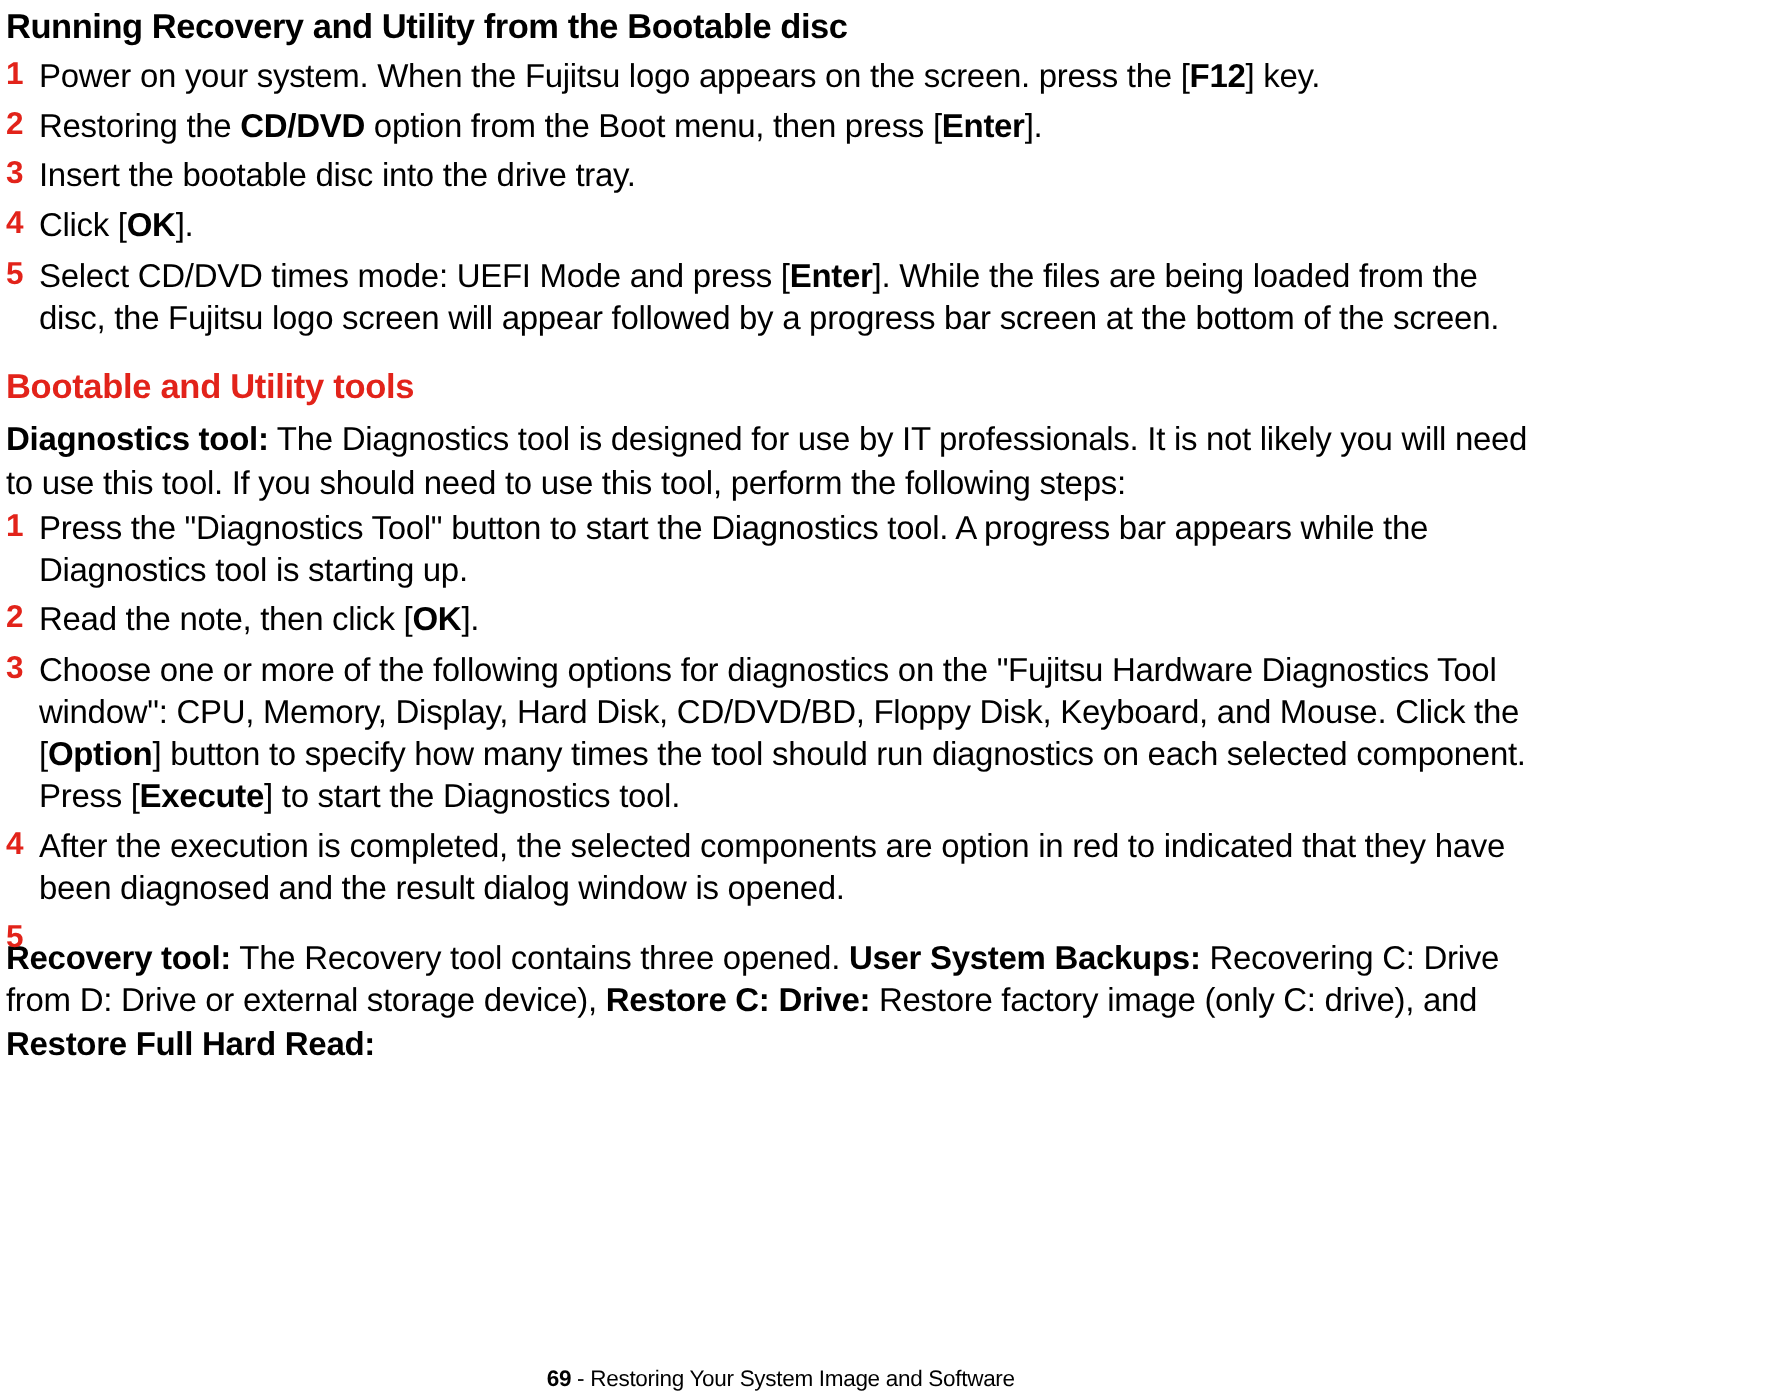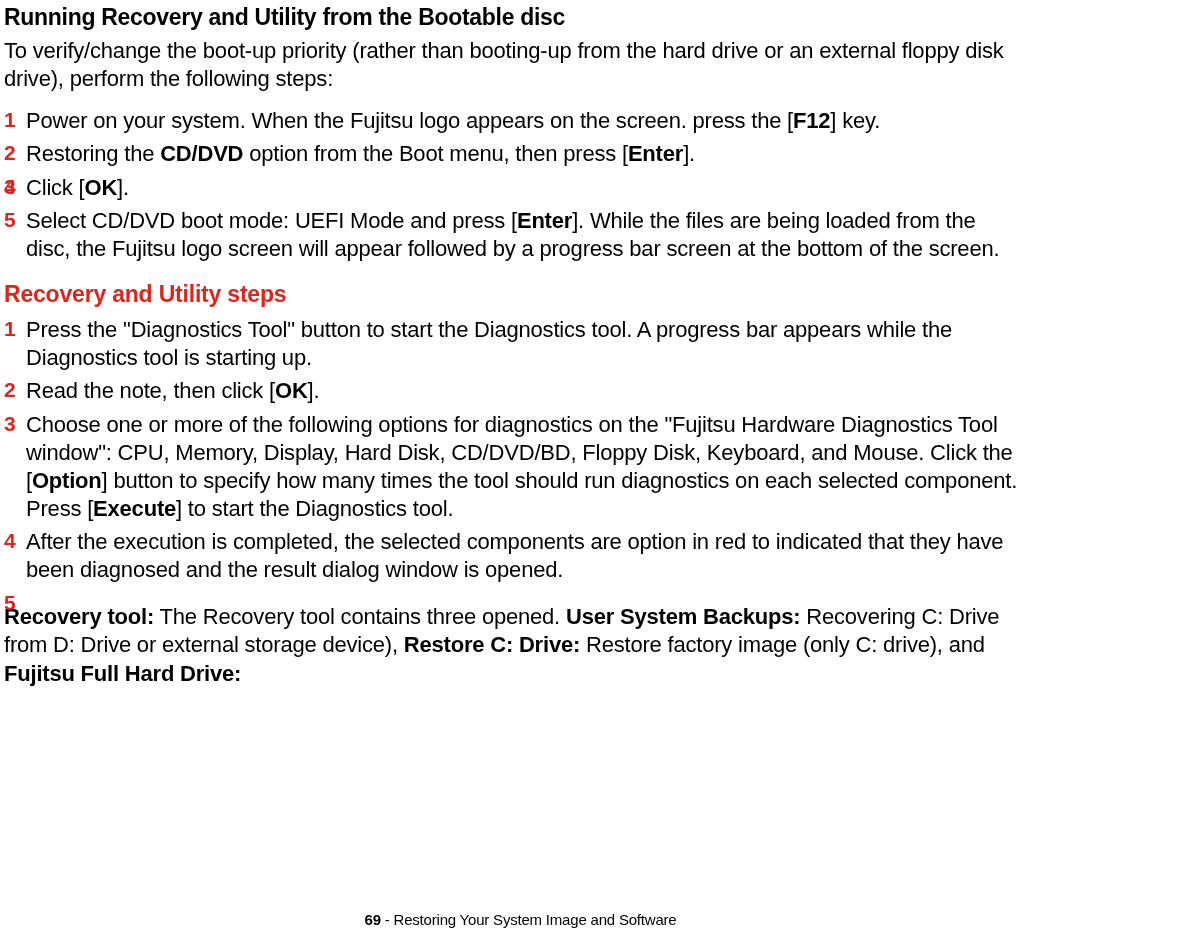--- a/index.html
+++ b/index.html
@@ -75,46 +75,49 @@
   }
   .footer .pg { font-weight: 700; }
 </style>
 </head>
 <body>
 
 <div class="page">
 
   <h2 class="section">Running Recovery and Utility from the Bootable disc</h2>
 
-  <p class="lead">To verify/change the boot-up priority (rather than booting-up from the hard drive or an external floppy disk drive), perform the following steps:</p>
 
   <ol class="steps">
     <li>
       <span class="num">1</span>
       <span><span>Power on your system. When the Fujitsu logo appears on the screen. press the [</span><span class="b">F12</span><span>] key.</span></span>
     </li>
     <li>
       <span class="num">2</span>
       <span><span>Restoring the </span><span class="b">CD/DVD</span><span> option from the Boot menu, then press [</span><span class="b">Enter</span><span>].</span></span>
     </li>
     <li>
       <span class="num">3</span>
+      <span>Insert the bootable disc into the drive tray.</span>
     </li>
     <li>
       <span class="num">4</span>
       <span><span>Click [</span><span class="b">OK</span><span>].</span></span>
     </li>
     <li>
       <span class="num">5</span>
-      <span><span>Select CD/DVD boot mode: UEFI Mode and press [</span><span class="b">Enter</span><span>]. While the files are being loaded from the disc, the Fujitsu logo screen will appear followed by a progress bar screen at the bottom of the screen.</span></span>
+      <span><span>Select CD/DVD times mode: UEFI Mode and press [</span><span class="b">Enter</span><span>]. While the files are being loaded from the disc, the Fujitsu logo screen will appear followed by a progress bar screen at the bottom of the screen.</span></span>
     </li>
   </ol>
 
-  <h3 class="toolshdr">Recovery and Utility steps</h3>
+  <h3 class="toolshdr">Bootable and Utility tools</h3>
 
+  <p class="body">
+    <span class="b">Diagnostics tool:</span><span> The Diagnostics tool is designed for use by IT professionals. It is not likely you will need to use this tool. If you should need to use this tool, perform the following steps:</span>
+  </p>
 
   <ol class="steps">
     <li>
       <span class="num">1</span>
       <span>Press the "Diagnostics Tool" button to start the Diagnostics tool. A progress bar appears while the Diagnostics tool is starting up.</span>
     </li>
     <li>
       <span class="num">2</span>
       <span><span>Read the note, then click [</span><span class="b">OK</span><span>].</span></span>
     </li>
@@ -125,20 +128,20 @@
     <li>
       <span class="num">4</span>
       <span>After the execution is completed, the selected components are option in red to indicated that they have been diagnosed and the result dialog window is opened.</span>
     </li>
     <li>
       <span class="num">5</span>
     </li>
   </ol>
 
   <p class="body">
-    <span class="b">Recovery tool:</span><span> The Recovery tool contains three opened. </span><span class="b">User System Backups:</span><span> Recovering C: Drive from D: Drive or external storage device), </span><span class="b">Restore C: Drive:</span><span> Restore factory image (only C: drive), and </span><span class="b">Fujitsu Full Hard Drive:</span>
+    <span class="b">Recovery tool:</span><span> The Recovery tool contains three opened. </span><span class="b">User System Backups:</span><span> Recovering C: Drive from D: Drive or external storage device), </span><span class="b">Restore C: Drive:</span><span> Restore factory image (only C: drive), and </span><span class="b">Restore Full Hard Read:</span>
   </p>
 
   <div class="footer">
     <span class="pg">69</span><span> - </span><span>Restoring Your System Image and Software</span>
   </div>
 
 </div>
 
 </body></html>

